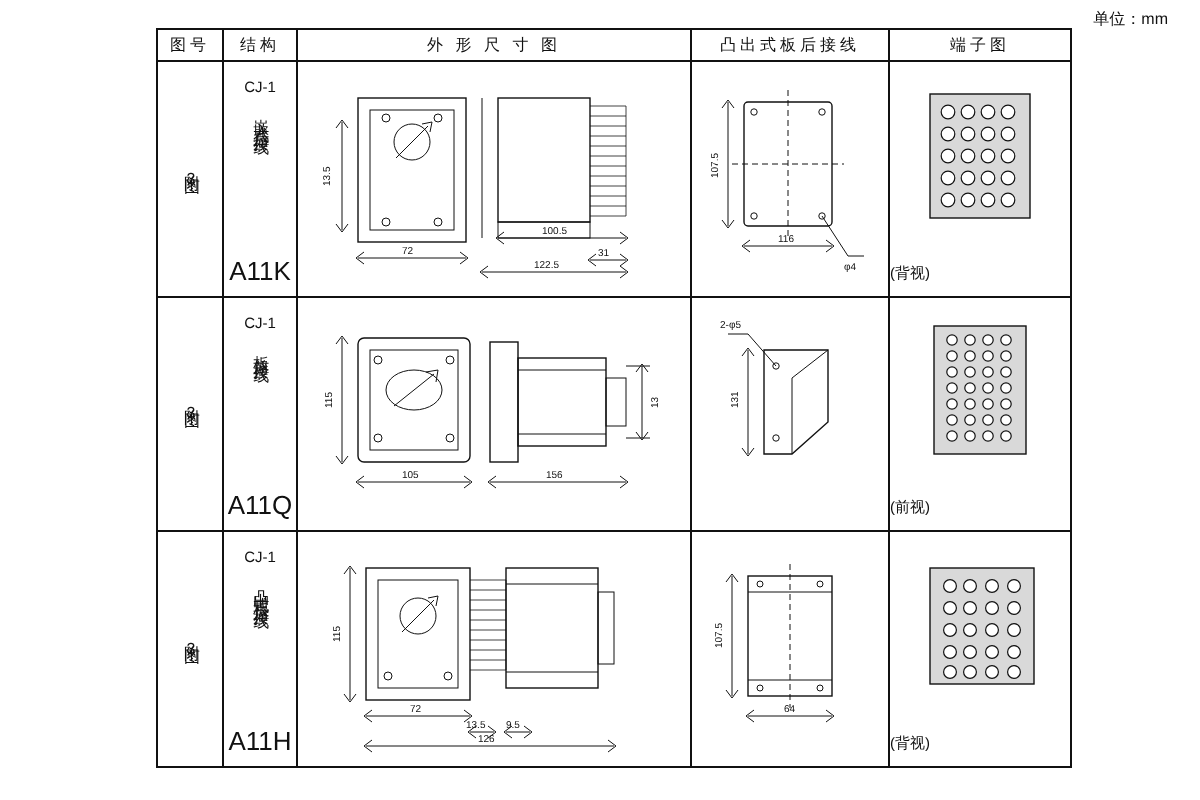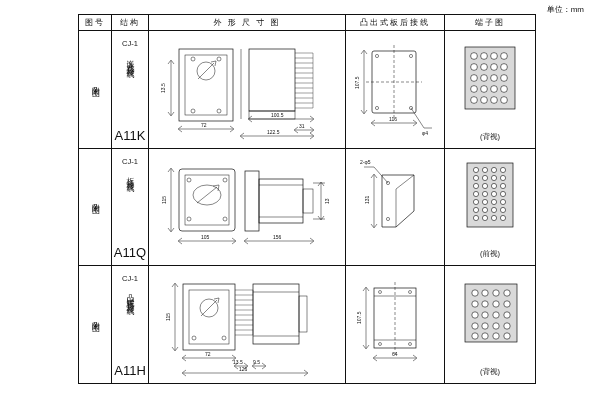--- a/index.html
+++ b/index.html
@@ -53,21 +53,21 @@
   .cellwrap{position:relative;width:100%;height:100%;}
   svg{display:block;}
   .ln{stroke:#111;stroke-width:0.7;fill:none;}
   .lnt{stroke:#111;stroke-width:0.5;fill:none;}
   .dash{stroke:#111;stroke-width:0.5;fill:none;stroke-dasharray:3 2;}
   .hatch{stroke:#111;stroke-width:0.4;fill:none;}
   .fillgray{fill:#d9d9d9;stroke:#111;stroke-width:0.7;}
   text.dim{font-family:"Liberation Sans",sans-serif;font-size:5px;fill:#111;}
   text.vdim{font-family:"Liberation Sans",sans-serif;font-size:5px;fill:#111;}
   .termwrap{position:relative;width:100%;height:100%;}
-  .termcap{position:absolute;bottom:6px;width:100%;text-align:center;font-size:7.5px;}
+  .termcap{position:absolute;bottom:6px;width:100%;text-align:left;font-size:7.5px;}
 </style>
 </head>
 <body>
 
 <div class="page">
 
   <div class="unit">单位：mm</div>
 
   <table class="spec">
     <thead>

